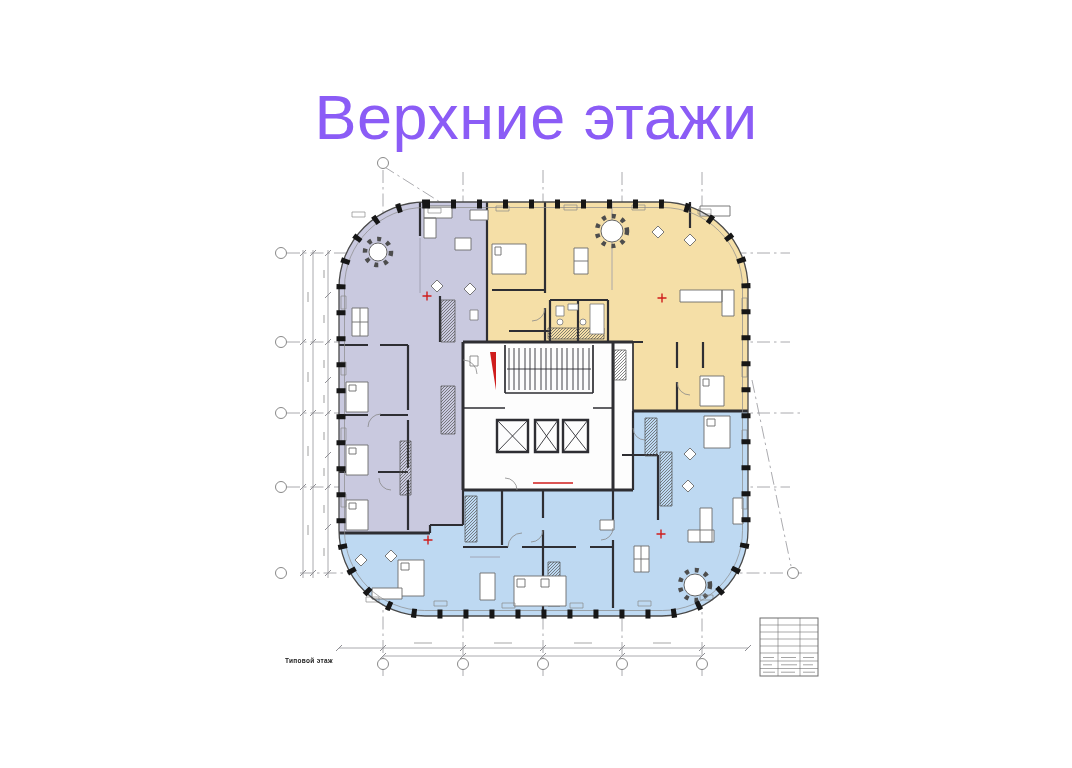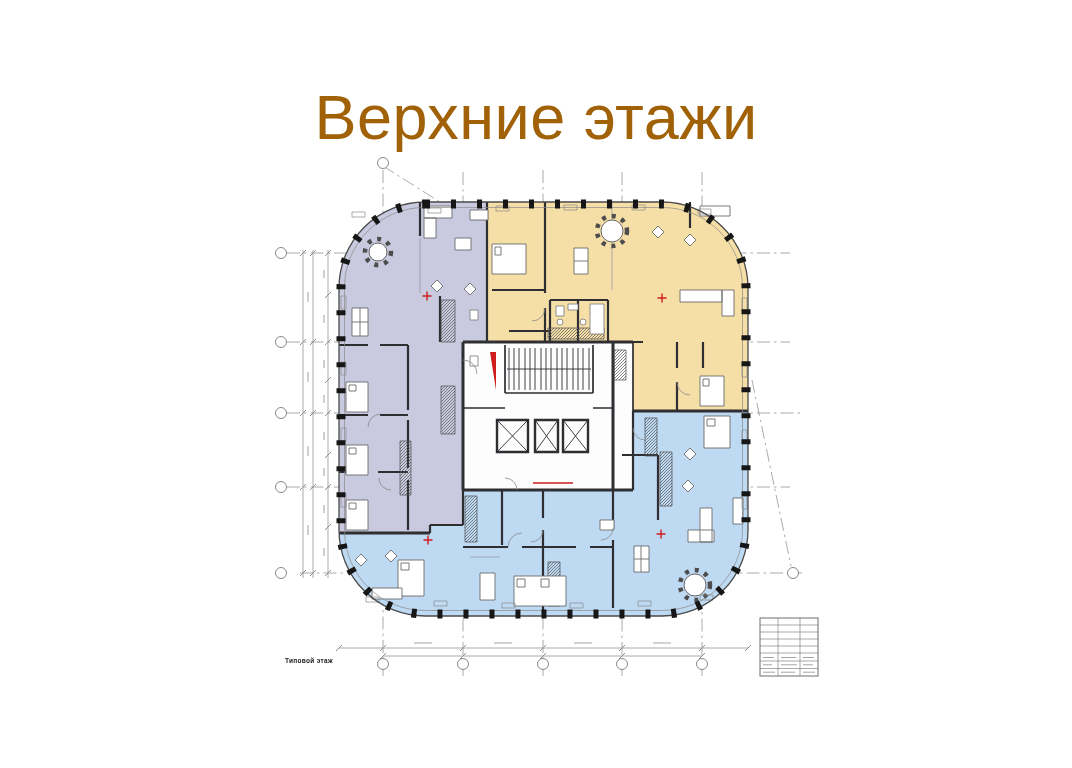--- a/index.html
+++ b/index.html
@@ -1,19 +1,19 @@
 <!DOCTYPE html>
 <html><head>
 <meta charset="utf-8">
 <style>
   html,body{margin:0;padding:0;background:#ffffff;}
   .page{position:relative;width:1072px;height:768px;background:#ffffff;overflow:hidden;
         font-family:"Liberation Sans",sans-serif;}
   .slide-title{position:absolute;top:44px;left:0;width:100%;text-align:center;
-        font-size:63px;line-height:1;font-weight:500;color:#a16207;letter-spacing:.5px;
+        font-size:63px;line-height:1;font-weight:500;color:#8b5cf6;letter-spacing:.5px;
         font-family:"Liberation Sans",sans-serif;}
   .plan-svg{position:absolute;left:0;top:0;width:1072px;height:768px;filter:blur(.3px);}
   svg text{font-family:"Liberation Sans",sans-serif;}
 </style>
 </head>
 <body>
 
 <div class="page">
 
   <h1 class="slide-title">Верхние этажи</h1>

